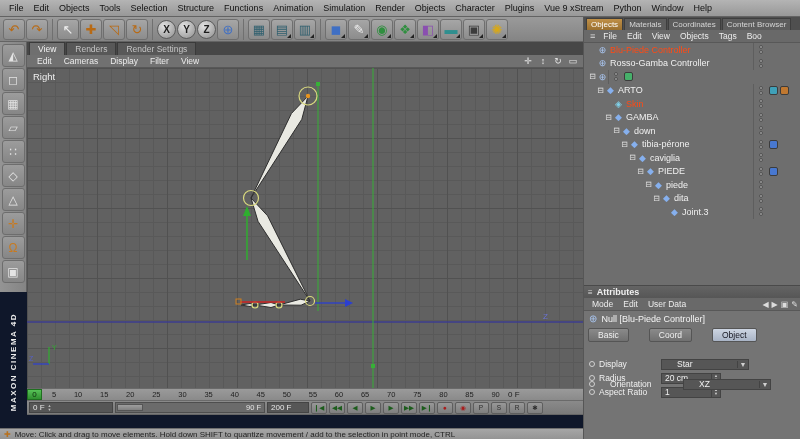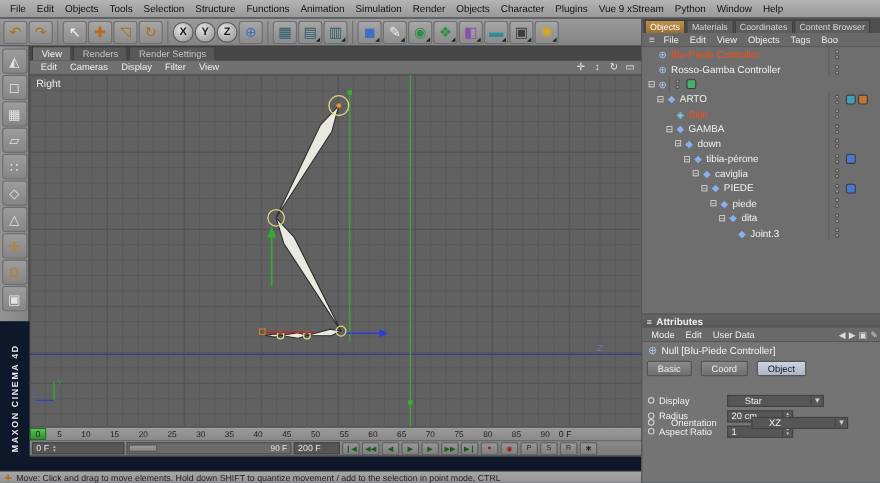--- a/index.html
+++ b/index.html
@@ -102,21 +102,21 @@
     border-top:1px solid #4a4a4a;display:flex;align-items:center;gap:4px;padding:0 4px;}
   .amheader .title{font-size:9px;color:#efefef;font-weight:bold;}
   .ammenu{position:absolute;left:0;top:281px;width:217px;height:13px;background:#696969;border-bottom:1px solid #585858;
     display:flex;align-items:center;padding:0 3px;}
   .ammi{font-size:8.5px;color:#ececec;padding:0 5px;cursor:pointer;}
   .amicons{margin-left:auto;display:flex;gap:3px;}
   .amicon{font-size:8px;color:#dcdcdc;cursor:pointer;}
   .objtitle{position:absolute;left:0;top:294px;width:217px;height:15px;display:flex;align-items:center;gap:4px;padding:0 5px;}
   .objtitle .ico{font-size:10px;color:#a8c4ee;}
   .objtitle .txt{font-size:9px;color:#f4f4f4;}
-  .atabs{position:absolute;left:0;top:309px;width:217px;height:17px;display:flex;align-items:center;gap:8px;padding:0 4px;}
+  .atabs{position:absolute;left:0;top:309px;width:217px;height:17px;display:flex;align-items:center;gap:20px;padding:0 4px;}
   .atab{font-size:8.5px;color:#f0f0f0;background:linear-gradient(#8a8a8a,#707070);border:1px solid #555;border-radius:2px;padding:1px 9px;cursor:pointer;}
   .atab.active{background:linear-gradient(#cdd5e2,#a9b4c6);color:#15151f;}
   .asection{position:absolute;left:0;top:326px;width:217px;height:12px;background:#646464;display:flex;align-items:center;padding:0 5px;}
   .asection span{font-size:8.5px;color:#ececec;font-weight:bold;}
   .prow{position:absolute;left:0;width:217px;height:14px;display:flex;align-items:center;padding:0 5px;}
   .keyring{width:6px;height:6px;border-radius:50%;border:1px solid #cfcfcf;margin-right:4px;flex:none;}
   .plabel{font-size:8.5px;color:#f0f0f0;width:62px;flex:none;}
   .dropdown{width:88px;height:11px;background:#565656;border:1px solid #434343;display:flex;align-items:center;cursor:pointer;}
   .dropdown .dval{flex:1;font-size:8.5px;color:#f0f0f0;padding-left:15px;}
   .dropdown .darr{width:11px;border-left:1px solid #434343;font-size:7px;color:#d0d0d0;text-align:center;}

